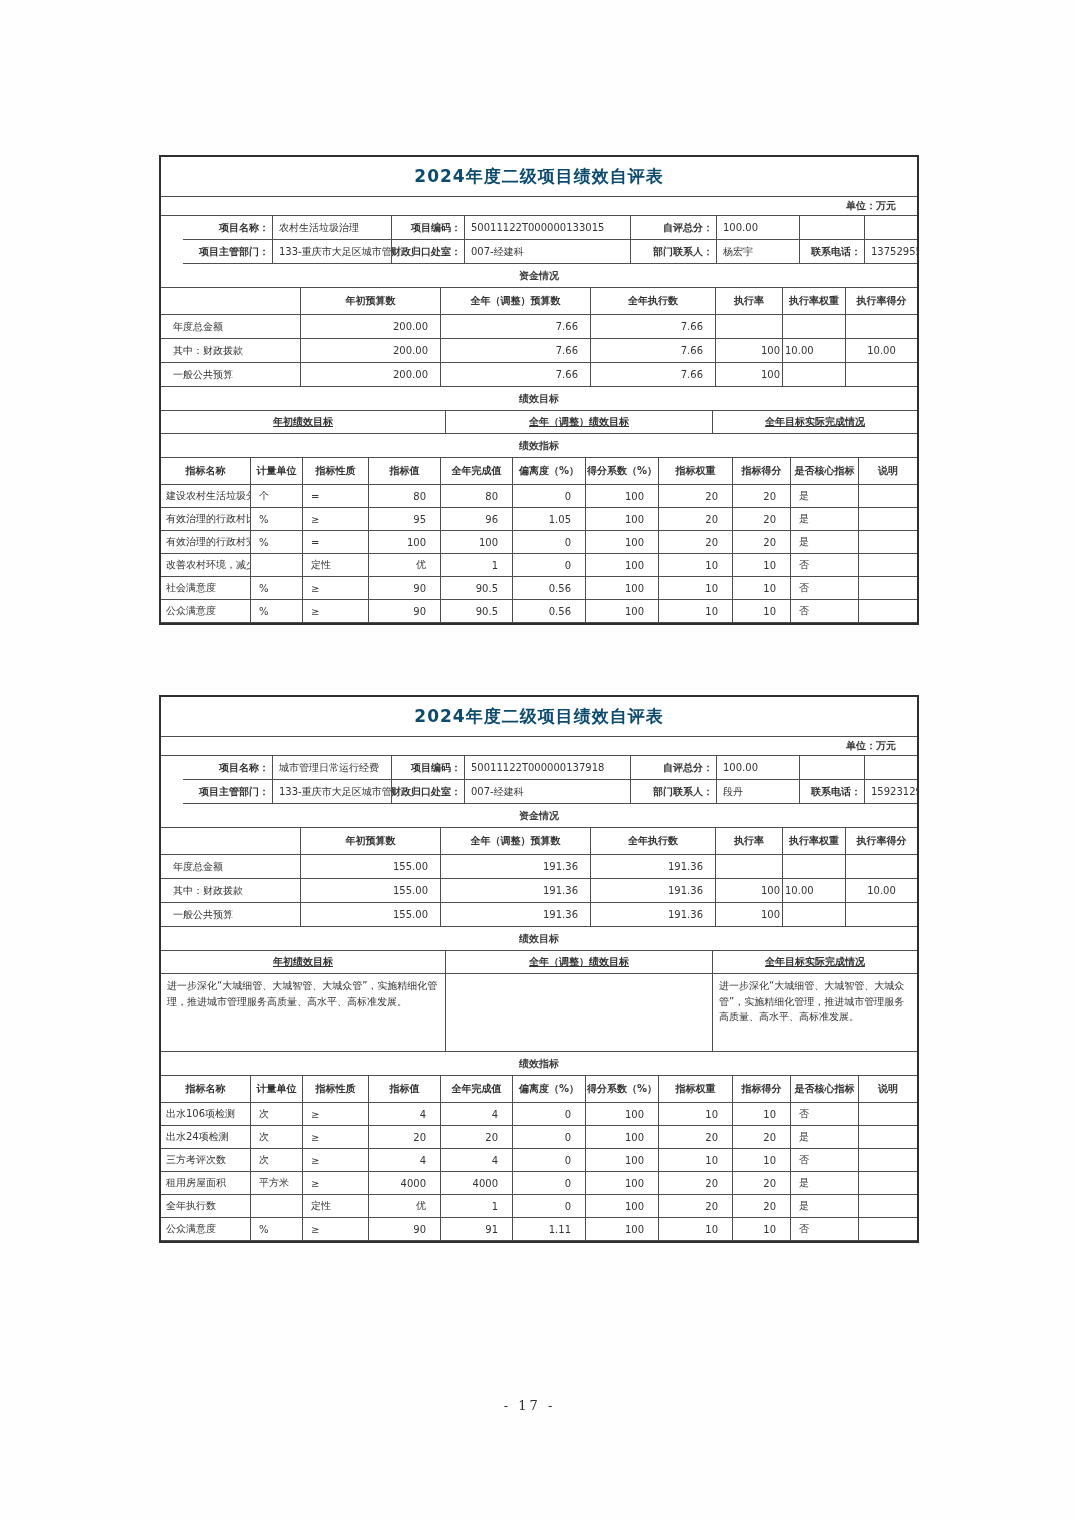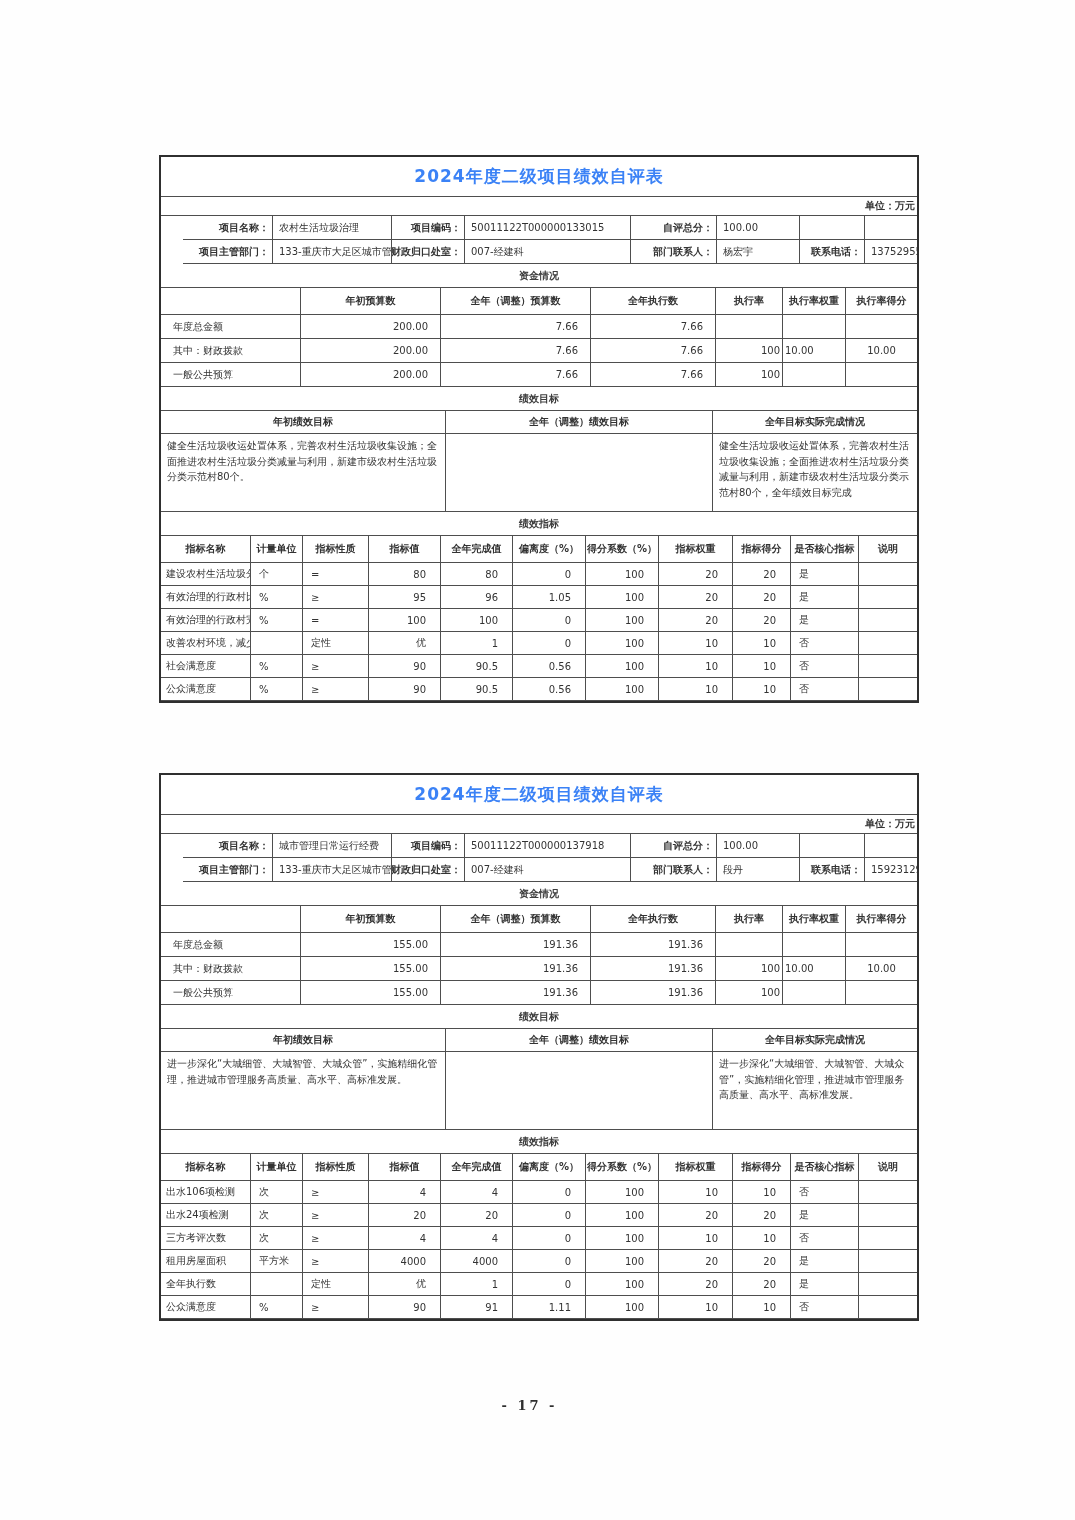--- a/index.html
+++ b/index.html
@@ -12,51 +12,51 @@
   .g-one{grid-template-columns:1fr;}
   .g-info{grid-template-columns:90px 119px 73px 166px 86px 83px 65px auto;}
   .g-fund{grid-template-columns:140px 140px 150px 125px 67px 63px auto;}
   .g-targ{grid-template-columns:285px 267px auto;}
   .g-ind{grid-template-columns:90px 52px 66px 72px 72px 73px 73px 74px 58px 68px auto;}
   .cell{border-right:1px solid #4e4e4e;border-bottom:1px solid #4e4e4e;
         display:flex;align-items:center;overflow:hidden;white-space:nowrap;
         font-size:10px;padding:1px 3px;box-sizing:border-box;min-width:0;}
   .row .cell:last-of-type{border-right:none;}
   
-  .h-title{height:40px;} .h-title .cell{justify-content:center;font-size:17px;font-weight:bold;color:#3b82f6;letter-spacing:1px;}
-  .h-unit{height:19px;} .h-unit .cell{justify-content:flex-end;font-weight:bold;padding-right:2px;}
+  .h-title{height:40px;} .h-title .cell{justify-content:center;font-size:17px;font-weight:bold;color:#0c4a6e;letter-spacing:1px;}
+  .h-unit{height:19px;} .h-unit .cell{justify-content:flex-end;font-weight:bold;padding-right:21px;}
   .h-sec{height:24px;} .h-sec .cell{justify-content:center;font-weight:bold;font-size:10px;color:#3d3d3d;}
   .h-info{height:24px;margin-left:22px;} .h-fhead{height:27px;} .h-frow{height:24px;}
   .h-thead{height:23px;} .h-tbody{height:78px;} .h-ihead{height:27px;} .h-irow{height:23px;}
   
   .g-info .cell:nth-child(odd){justify-content:flex-end;font-weight:bold;padding-right:3px;}
   .g-info .cell:nth-child(even){padding-left:6px;}
   
   .g-fund.head .cell{justify-content:center;font-weight:bold;}
   .g-fund.body .cell:nth-child(1){padding-left:12px;}
   .g-fund.body .cell:nth-child(2),
   .g-fund.body .cell:nth-child(3),
   .g-fund.body .cell:nth-child(4){justify-content:flex-end;padding-right:12px;}
   .g-fund.body .cell:nth-child(5){justify-content:flex-end;padding-right:2px;}
   .g-fund.body .cell:nth-child(6){padding-left:2px;}
   .g-fund.body .cell:nth-child(7){justify-content:center;}
   
-  .g-targ.head .cell{justify-content:center;font-weight:bold;}
+  .g-targ.head .cell{justify-content:center;font-weight:bold;text-decoration:underline;}
   .g-targ.body .cell{align-items:flex-start;white-space:normal;font-size:10px;
                      line-height:1.55;padding:4px 6px;text-align:left;}
   
   .g-ind.head .cell{justify-content:center;font-weight:bold;padding:1px;}
   .g-ind.body .cell:nth-child(1){padding-left:5px;}
   .g-ind.body .cell:nth-child(2){padding-left:8px;}
   .g-ind.body .cell:nth-child(3){padding-left:8px;}
   .g-ind.body .cell:nth-child(n+4):nth-child(-n+9){justify-content:flex-end;padding-right:14px;}
   .g-ind.body .cell:nth-child(10){padding-left:8px;}
   
   .pageno{position:absolute;left:0;right:16px;top:1398px;text-align:center;
-          font-family:"DejaVu Serif","Liberation Serif",serif;font-size:13px;color:#2e2e2e;letter-spacing:3px;font-weight:bold;}
+          font-family:"DejaVu Serif","Liberation Serif",serif;font-size:13px;color:#2e2e2e;letter-spacing:3px;}
 </style>
 </head>
 <body>
 
 <div class="page">
 
     <div class="tbl">
 
       <div class="row g-one h-title">
         <div class="cell">2024年度二级项目绩效自评表</div>
@@ -147,29 +147,20 @@
       <div class="row g-targ head h-thead">
 
           <div class="cell">年初绩效目标</div>
 
           <div class="cell">全年（调整）绩效目标</div>
 
           <div class="cell">全年目标实际完成情况</div>
 
       </div>
 
-      <div class="row g-targ body h-tbody">
-
-          <div class="cell">健全生活垃圾收运处置体系，完善农村生活垃圾收集设施；全面推进农村生活垃圾分类减量与利用，新建市级农村生活垃圾分类示范村80个。</div>
-
-          <div class="cell"></div>
-
-          <div class="cell">健全生活垃圾收运处置体系，完善农村生活垃圾收集设施；全面推进农村生活垃圾分类减量与利用，新建市级农村生活垃圾分类示范村80个，全年绩效目标完成</div>
-
-      </div>
 
       <div class="row g-one h-sec">
         <div class="cell">绩效指标</div>
       </div>
 
       <div class="row g-ind head h-ihead">
 
           <div class="cell">指标名称</div>
 
           <div class="cell">计量单位</div>

